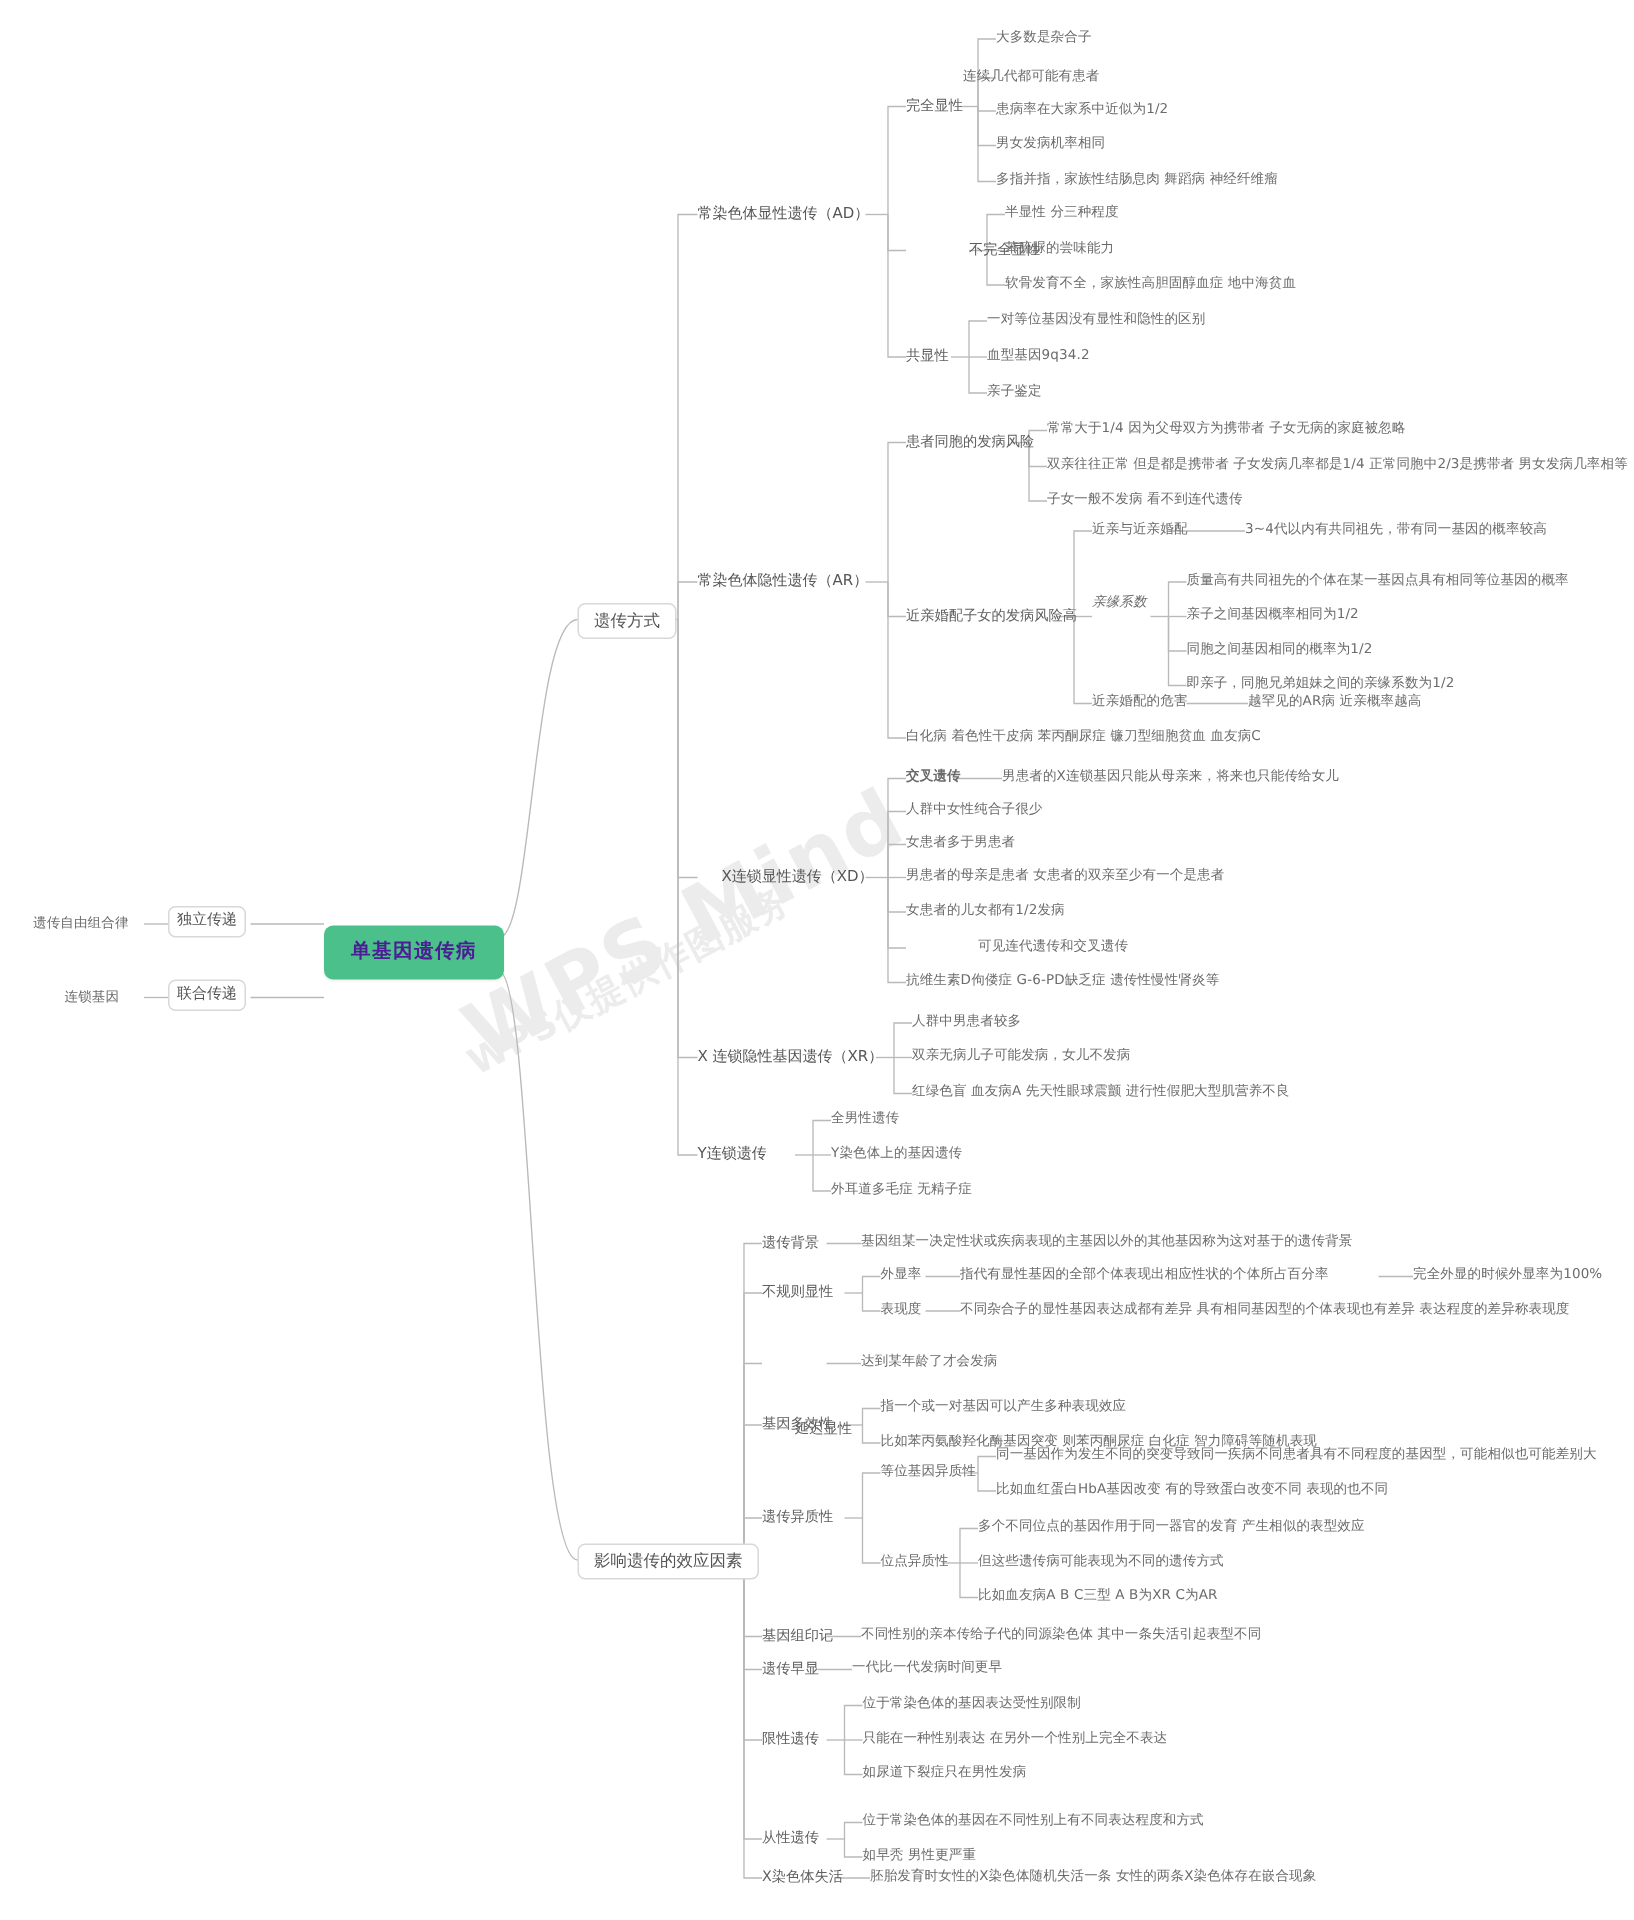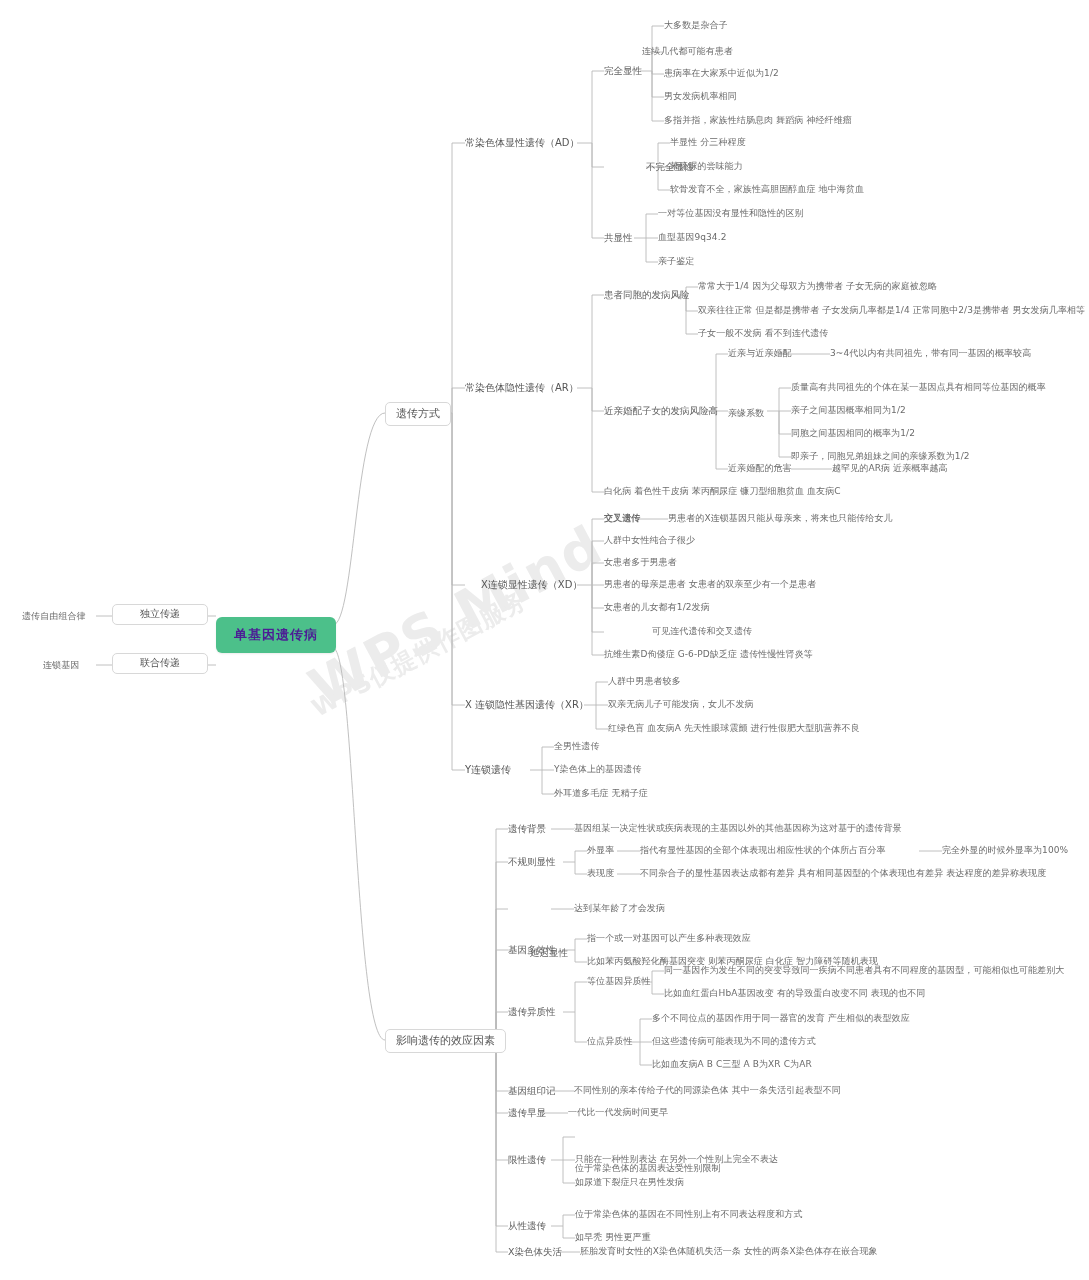--- a/index.html
+++ b/index.html
@@ -17,21 +17,21 @@
   
   .leaf{font-size:9px;color:#6b6b6b;letter-spacing:0.1px;}
   .l2{font-size:9.5px;color:#606060;}
   .l1{font-size:10px;color:#555;}
 
   
   .box{
     border:1px solid #d8d8d8;border-radius:5px;background:#fff;
     padding:4px 10px;font-size:11px;color:#555;
   }
-  .box.small{font-size:10px;padding:3px 27px;}
+  .box.small{font-size:10px;padding:3px 5px;}
 
   
   .root{
     background:#4cc08a;color:#4c1d95;border-radius:6px;
     padding:10px 18px;font-size:13px;font-weight:600;letter-spacing:1px;
     box-shadow:0 1px 2px rgba(0,0,0,.08);
   }
 
   
   .wm{
@@ -210,21 +210,21 @@
 
   <div class="node l1" style="left:465px;top:382px;">常染色体隐性遗传（AR）</div>
   <div class="node l2" style="left:604px;top:289px;">患者同胞的发病风险</div>
   <div class="node leaf" style="left:698px;top:281px;">常常大于1/4 因为父母双方为携带者 子女无病的家庭被忽略</div>
   <div class="node leaf" style="left:698px;top:305px;">双亲往往正常 但是都是携带者 子女发病几率都是1/4 正常同胞中2/3是携带者 男女发病几率相等</div>
   <div class="node leaf" style="left:698px;top:328px;">子女一般不发病 看不到连代遗传</div>
 
   <div class="node l2" style="left:604px;top:405px;">近亲婚配子女的发病风险高</div>
   <div class="node leaf" style="left:728px;top:348px;">近亲与近亲婚配</div>
   <div class="node leaf" style="left:830px;top:348px;">3~4代以内有共同祖先，带有同一基因的概率较高</div>
-  <div class="node leaf" style="left:728px;top:408px;">亲缘系数</div>
+  <div class="node leaf" style="left:728px;top:397px;font-style:italic;">亲缘系数</div>
   <div class="node leaf" style="left:791px;top:382px;">质量高有共同祖先的个体在某一基因点具有相同等位基因的概率</div>
   <div class="node leaf" style="left:791px;top:405px;">亲子之间基因概率相同为1/2</div>
   <div class="node leaf" style="left:791px;top:428px;">同胞之间基因相同的概率为1/2</div>
   <div class="node leaf" style="left:791px;top:451px;text-align:right;">即亲子，同胞兄弟姐妹之间的亲缘系数为1/2</div>
   <div class="node leaf" style="left:728px;top:463px;">近亲婚配的危害</div>
   <div class="node leaf" style="left:832px;top:463px;">越罕见的AR病 近亲概率越高</div>
 
   <div class="node leaf" style="left:604px;top:486px;">白化病 着色性干皮病 苯丙酮尿症 镰刀型细胞贫血 血友病C</div>
 
   <div class="node l1" style="left:465px;top:579px;margin-left:16px;">X连锁显性遗传（XD）</div>
@@ -275,21 +275,21 @@
   <div class="node leaf" style="left:652px;top:1036px;">但这些遗传病可能表现为不同的遗传方式</div>
   <div class="node leaf" style="left:652px;top:1059px;">比如血友病A B C三型 A B为XR C为AR</div>
 
   <div class="node l2" style="left:508px;top:1085px;">基因组印记</div>
   <div class="node leaf" style="left:574px;top:1085px;">不同性别的亲本传给子代的同源染色体 其中一条失活引起表型不同</div>
 
   <div class="node l2" style="left:508px;top:1107px;">遗传早显</div>
   <div class="node leaf" style="left:568px;top:1107px;">一代比一代发病时间更早</div>
 
   <div class="node l2" style="left:508px;top:1154px;">限性遗传</div>
-  <div class="node leaf" style="left:575px;top:1131px;margin-top:32px;">位于常染色体的基因表达受性别限制</div>
+  <div class="node leaf" style="left:575px;top:1131px;">位于常染色体的基因表达受性别限制</div>
   <div class="node leaf" style="left:575px;top:1154px;">只能在一种性别表达 在另外一个性别上完全不表达</div>
   <div class="node leaf" style="left:575px;top:1177px;">如尿道下裂症只在男性发病</div>
 
   <div class="node l2" style="left:508px;top:1220px;">从性遗传</div>
   <div class="node leaf" style="left:575px;top:1209px;">位于常染色体的基因在不同性别上有不同表达程度和方式</div>
   <div class="node leaf" style="left:575px;top:1232px;">如早秃 男性更严重</div>
 
   <div class="node l2" style="left:508px;top:1246px;">X染色体失活</div>
   <div class="node leaf" style="left:580px;top:1246px;">胚胎发育时女性的X染色体随机失活一条 女性的两条X染色体存在嵌合现象</div>
 </div>

